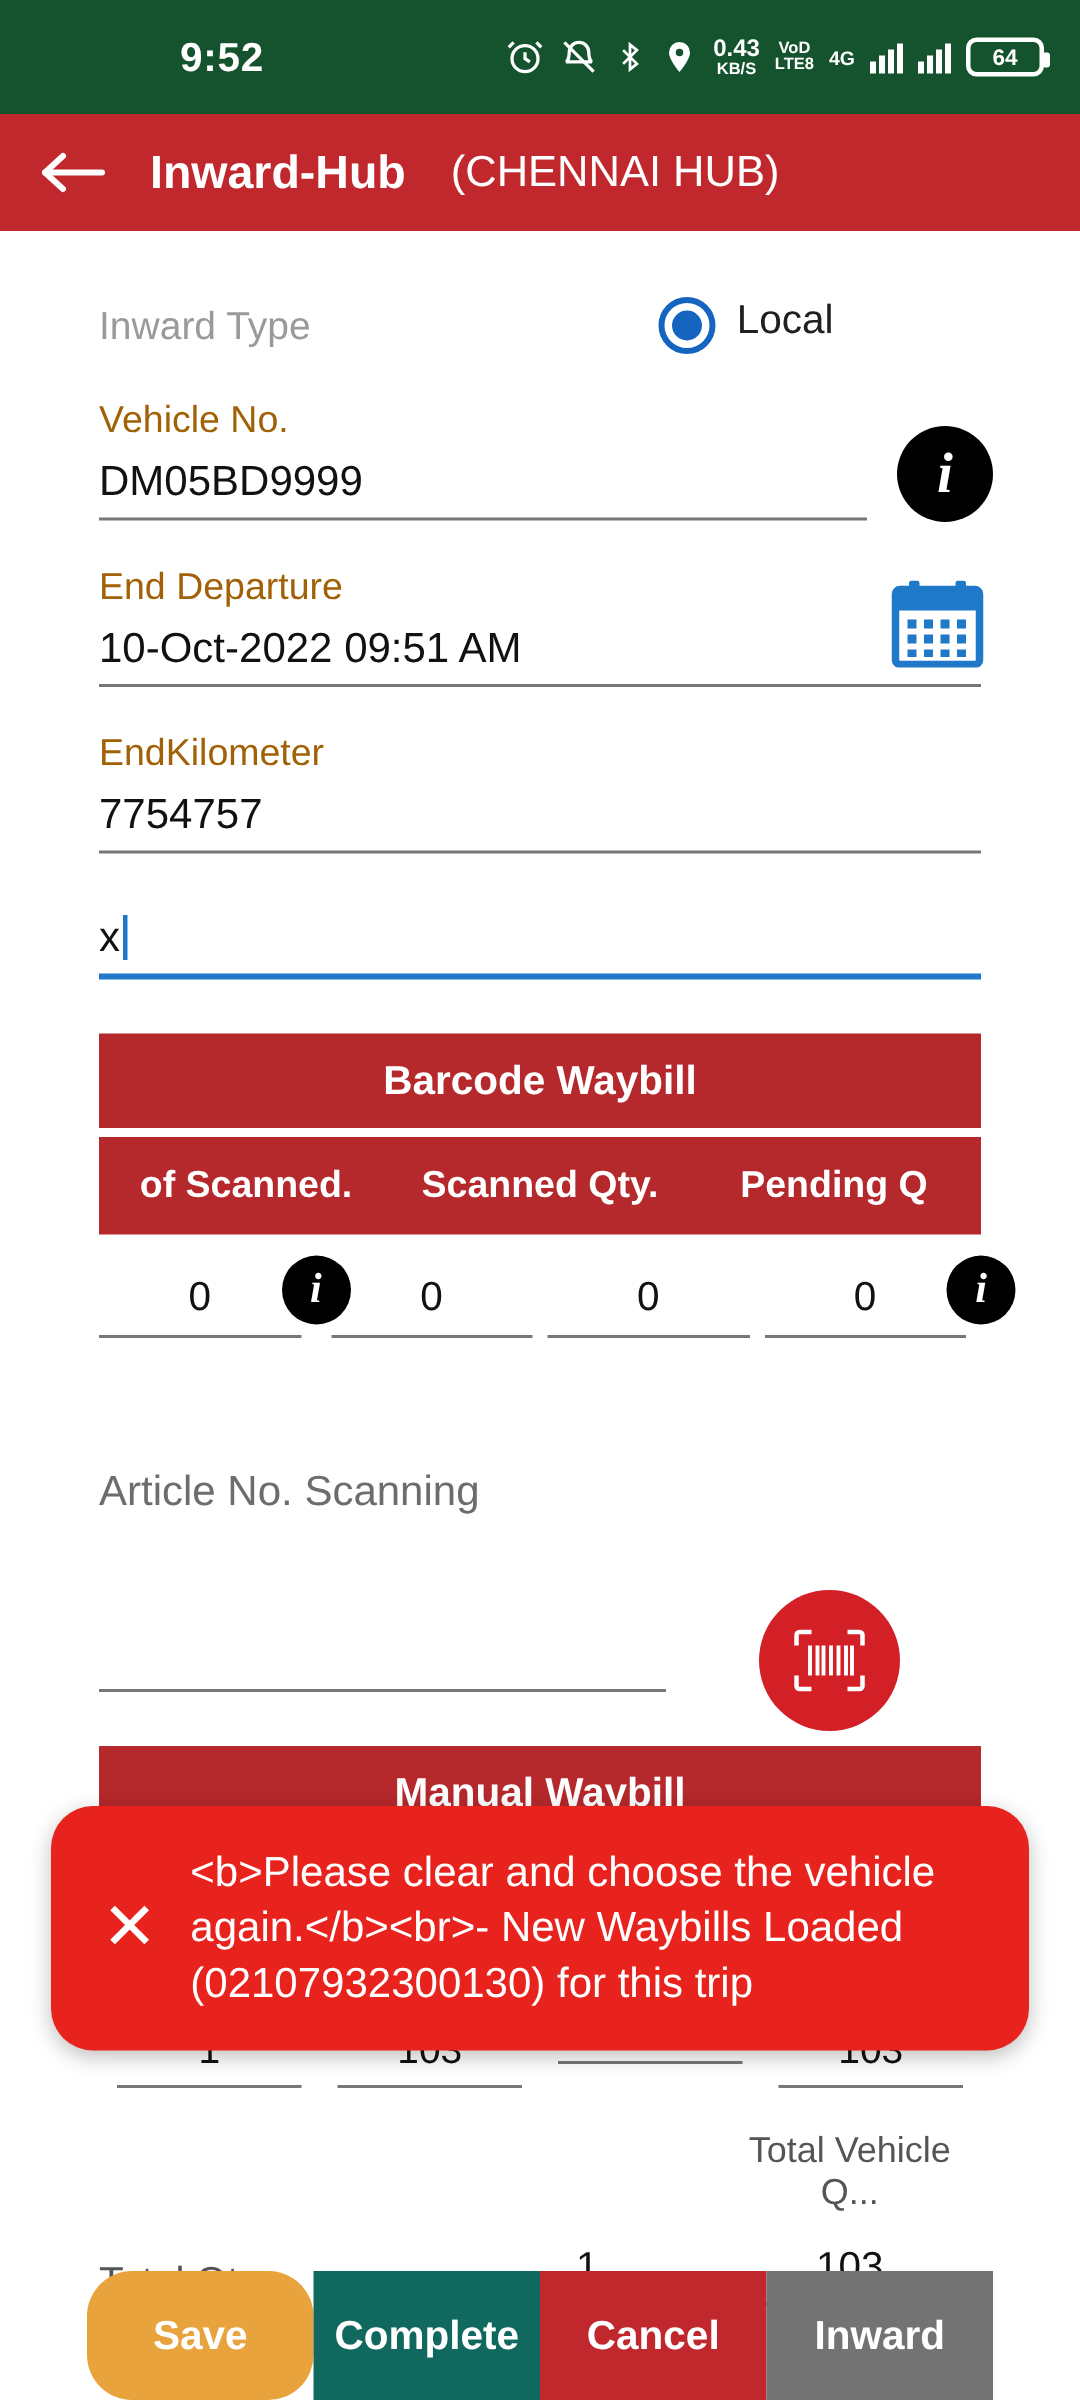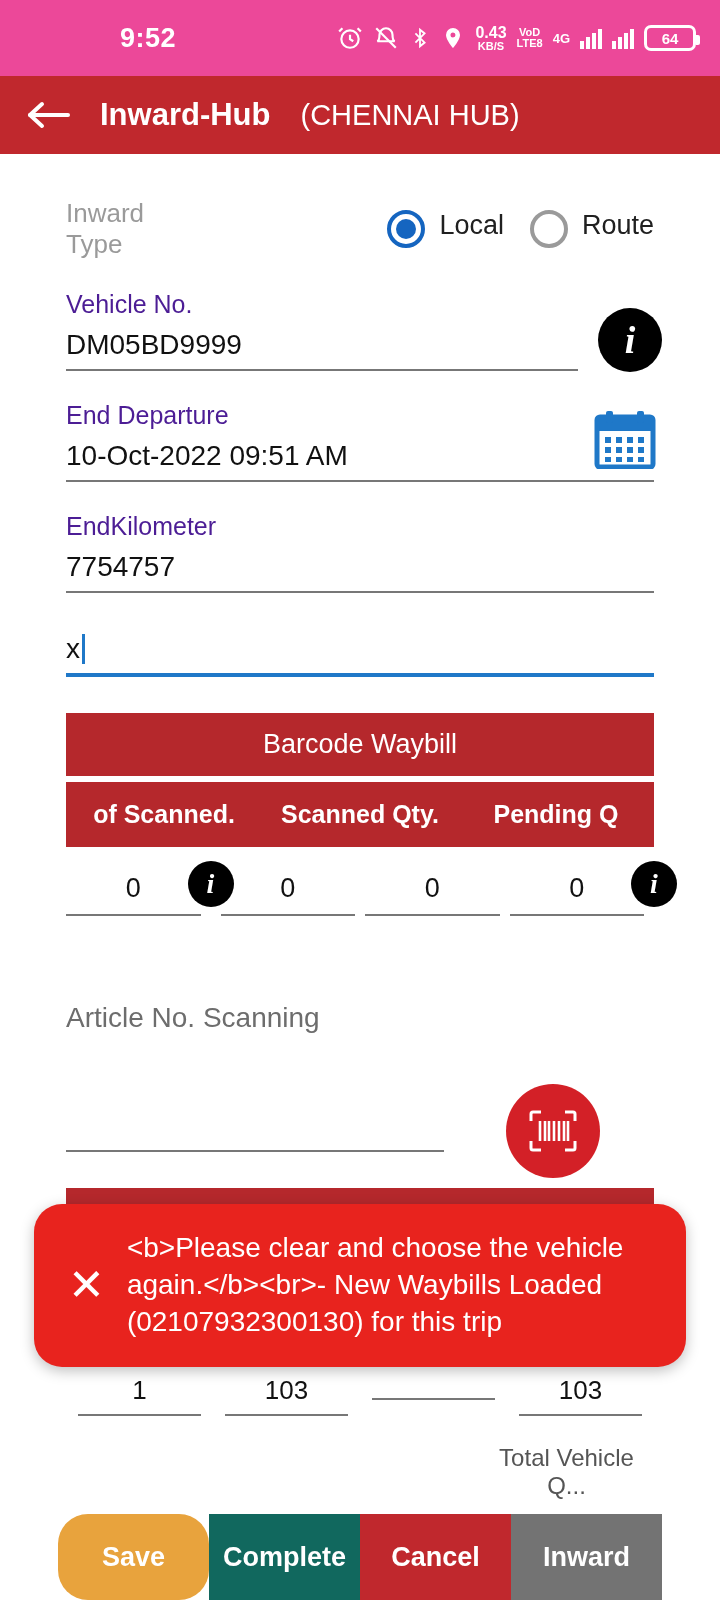--- a/index.html
+++ b/index.html
@@ -6,21 +6,21 @@
   html, body {
     width: 720px; height: 1600px;
     font-family: "Liberation Sans", sans-serif;
     background: #ffffff;
     overflow: hidden;
   }
   .screen { position: relative; width: 720px; height: 1600px; background:#fff; }
 
   
   .statusbar {
-    height: 76px; background: #ec4899; color:#fff;
+    height: 76px; background: #14532d; color:#fff;
     display:flex; align-items:center; justify-content:space-between;
     padding: 0 24px;
   }
   .status-time { font-size: 27px; font-weight: 600; letter-spacing:.5px; margin-left: 96px; }
   .status-icons { display:flex; align-items:center; gap:10px; }
   .si { display:flex; align-items:center; }
   .si svg { display:block; }
   .netspeed { text-align:center; line-height:1; }
   .netspeed .n1 { font-size:16px; font-weight:700; }
   .netspeed .n2 { font-size:11px; font-weight:700; }
@@ -55,21 +55,21 @@
   .row-inward { display:flex; align-items:center; margin-top: 44px; }
   .lbl-grey { color:#9a9a9a; font-size:26px; }
   .radios { display:flex; align-items:center; gap:26px; margin-left: 232px; }
   .radio { display:flex; align-items:flex-start; gap:14px; cursor:pointer; }
   .rad-outer { width:38px; height:38px; border-radius:50%; border:4px solid #9a9a9a; display:flex; align-items:center; justify-content:center; }
   .rad-outer.on { border-color:#1565c0; }
   .rad-outer.on::after { content:""; width:20px; height:20px; border-radius:50%; background:#1565c0; }
   .rad-label { font-size:27px; color:#202020; }
 
   .field { margin-top: 30px; position:relative; }
-  .field .flabel { font-size:25px; color:#4c1d95; }
+  .field .flabel { font-size:25px; color:#a16207; }
   .field .flabel.blue { color:#1f78c8; }
   .field .fvalue {
     font-size:28px; color:#111; padding: 10px 0 8px 0;
     border-bottom: 2px solid #777; width: 100%;
   }
   .field .fvalue.short { width: 512px; }
   .field .fvalue.focus { border-bottom: 4px solid #1f78c8; }
   .caret { display:inline-block; width:3px; height:30px; background:#1f78c8; vertical-align:-6px; margin-left:2px; }
 
   .info-badge {
@@ -77,21 +77,21 @@
     background:#000; color:#fff; display:flex; align-items:center; justify-content:center;
     font-family:"Liberation Serif", serif; font-size:38px; font-weight:700; font-style:italic;
   }
   .info-vehicle { right: -8px; top: 18px; }
 
   .cal-icon { position:absolute; right:-2px; top: 10px; width:62px; height:58px; cursor:pointer; }
 
   
   .sec-title {
     background:#b5282c; color:#fff; text-align:center;
-    font-size:27px; font-weight:400; padding: 16px 0; margin-top: 36px;
+    font-size:27px; font-weight:700; padding: 16px 0; margin-top: 36px;
   }
   .sec-head {
     background:#b5282c; color:#fff; display:flex; padding: 18px 0;
     font-size:25px; font-weight:700; margin-top: 6px;
   }
   .sec-head span { flex:1; text-align:center; }
 
   .vals-row { display:flex; align-items:center; margin-top: 26px; gap: 10px; }
   .vals-row .cell {
     flex:1; text-align:center; font-size:27px; color:#111;
@@ -215,24 +215,20 @@
   </div>
 
   <div class="content">
 
     <div class="row-inward">
       <span class="lbl-grey">Inward Type</span>
       <div class="radios">
         <div class="radio">
           <span class="rad-outer on"></span>
           <span class="rad-label">Local</span>
-        </div>
-        <div class="radio">
-          <span class="rad-outer"></span>
-          <span class="rad-label">Route</span>
         </div>
       </div>
     </div>
 
     <div class="field">
       <div class="flabel">Vehicle No.</div>
       <div class="fvalue short">DM05BD9999</div>
       <div class="info-badge info-vehicle">i</div>
     </div>
 

